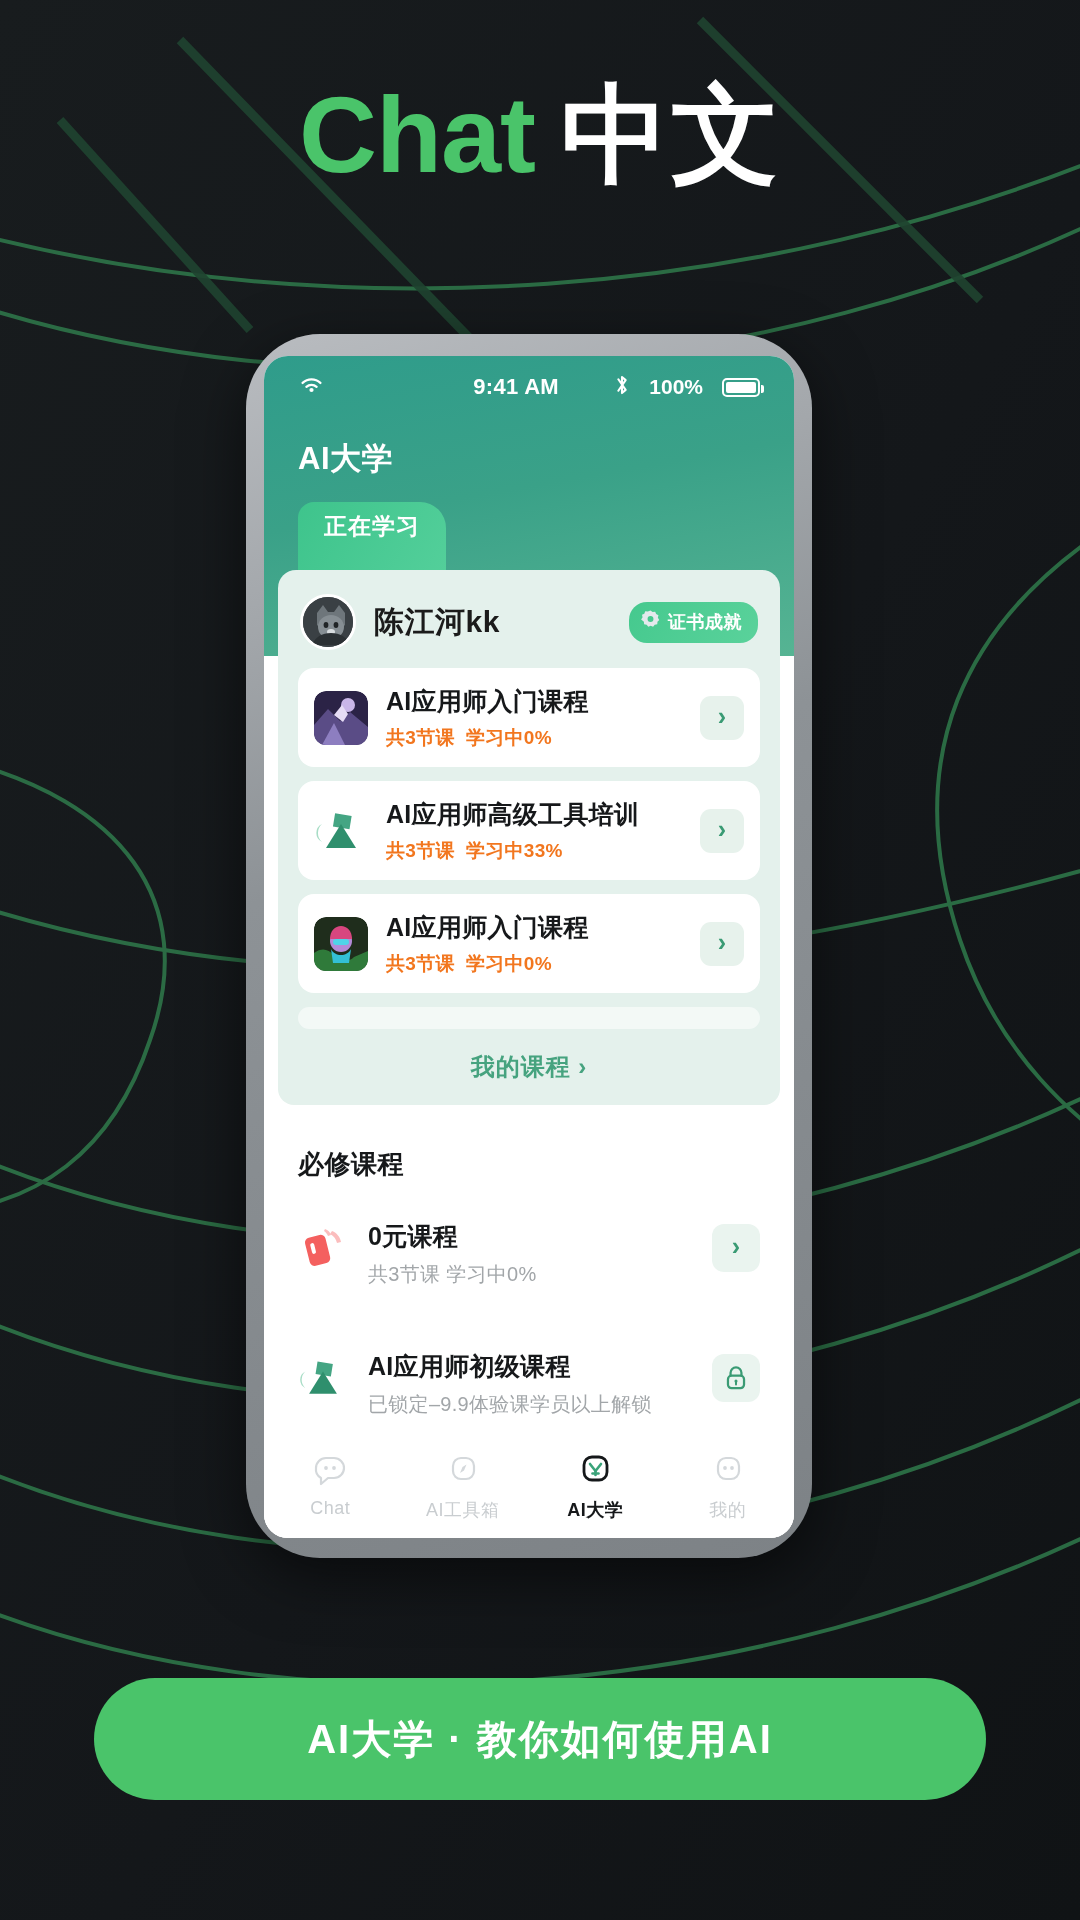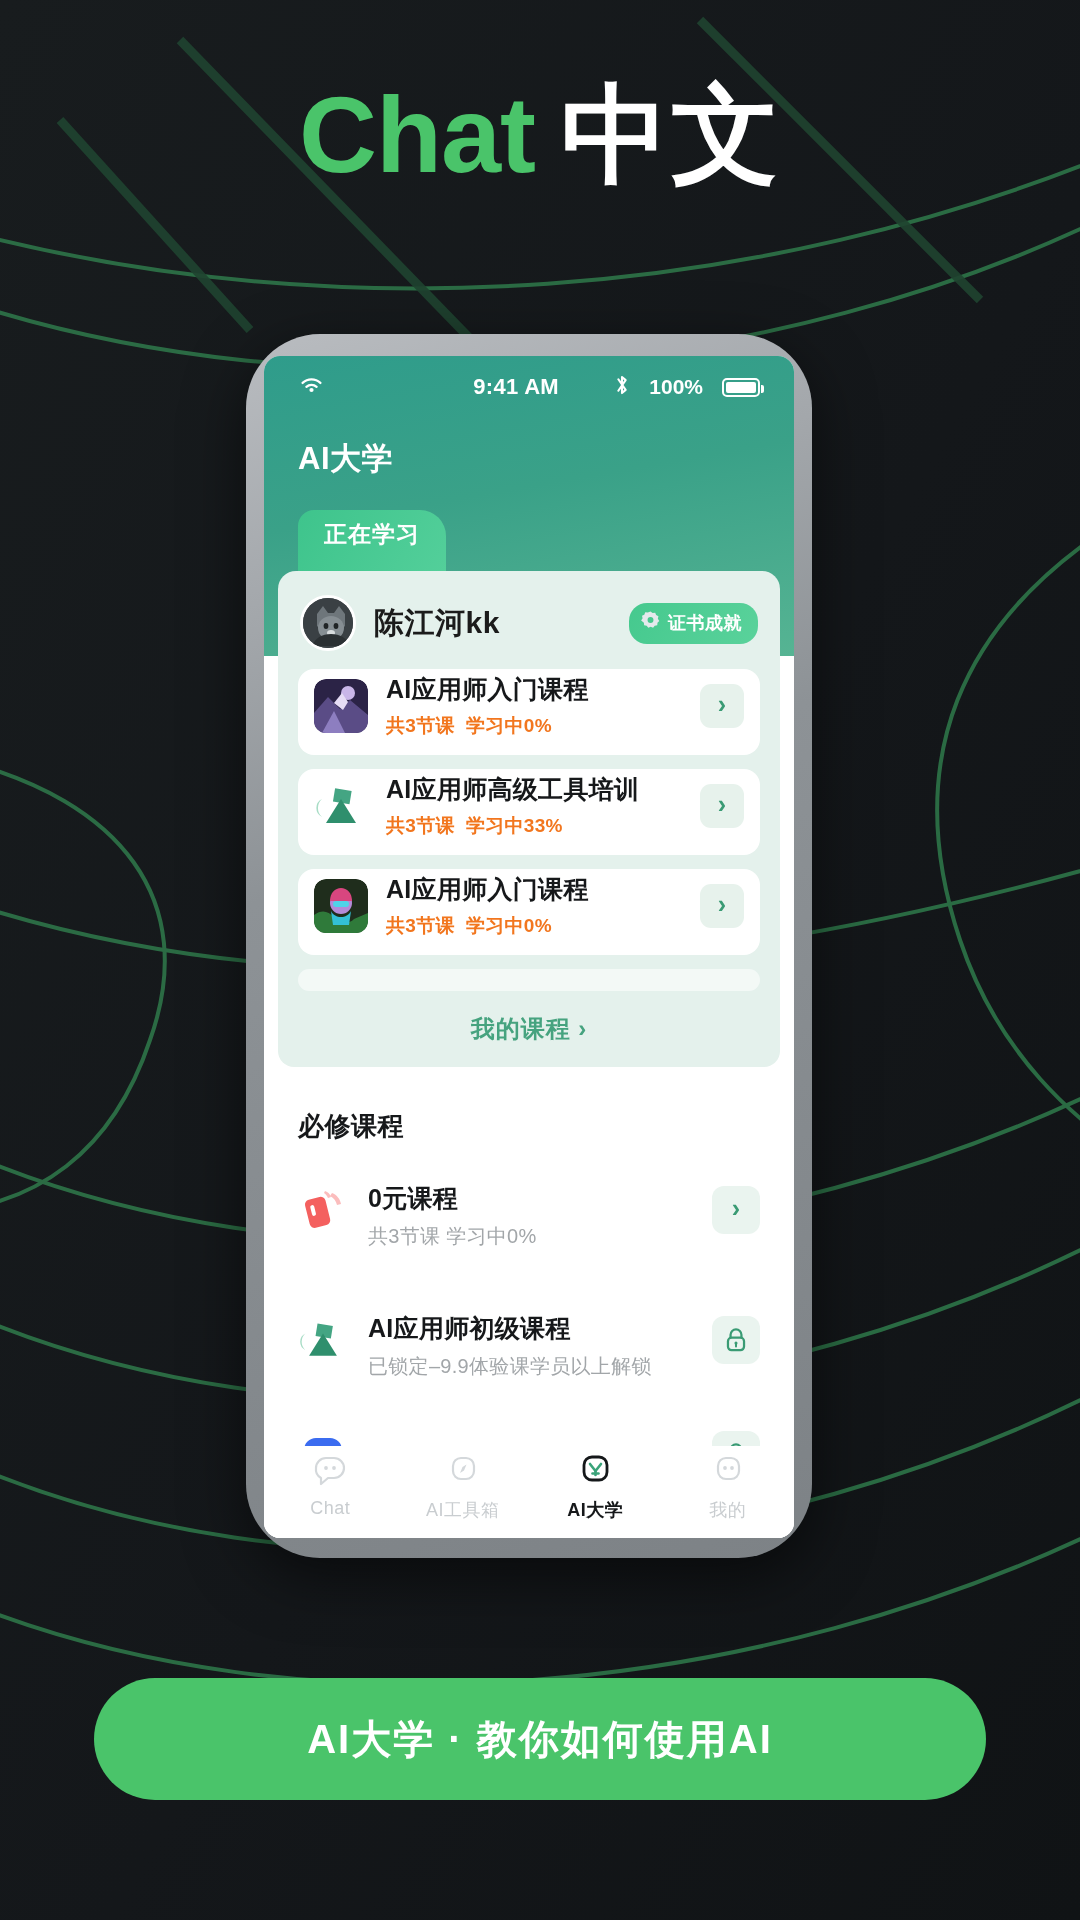--- a/index.html
+++ b/index.html
@@ -33,21 +33,21 @@
     width:566px; height:1224px;
     background:linear-gradient(160deg,#b9bcc0 0%,#8d9296 40%,#7d8286 100%);
     border-radius:74px;
     z-index:2;
     padding:22px 18px 20px 18px;
     box-shadow:0 18px 60px rgba(0,0,0,.55);
   }
   .phone-screen {
     position:relative;
     width:100%; height:100%;
-    border-radius:16px;
+    border-radius:24px;
     overflow:hidden;
     background:#ffffff;
     display:flex; flex-direction:column;
   }
 
   
   .statusbar {
     height:56px; flex:0 0 56px;
     display:flex; align-items:center; justify-content:space-between;
     padding:6px 34px 0 34px;
@@ -75,24 +75,23 @@
     color:#fff; font-size:31px; font-weight:bold; letter-spacing:.5px;
     padding:26px 0 0 34px;
   }
 
   
   .tabrow { padding:22px 0 0 34px; }
   .tab-chip {
     display:inline-block;
     background:linear-gradient(120deg,#3ec48c,#53cf9a);
     color:#fff; font-size:23px; font-weight:bold;
-    padding:9px 26px 21px 26px;
+    padding:9px 26px 28px 26px;
     border-radius:16px 26px 0 0;
     letter-spacing:1px;
-    margin-top:8px;
   }
 
   
   .learning-panel {
     margin:0 14px 4px 14px;
     background:#e4f1ec;
     border-radius:18px 18px 16px 16px;
     padding:20px 20px 0 20px;
   }
   .user-row { display:flex; align-items:center; gap:18px; padding:4px 2px 18px 2px; }
@@ -106,21 +105,21 @@
   .cert-badge {
     display:flex; align-items:center; gap:7px;
     background:linear-gradient(120deg,#45c98e,#5ad29b);
     color:#fff; font-size:18px; font-weight:bold;
     padding:7px 16px 8px 11px; border-radius:18px; letter-spacing:.5px;
   }
 
   .course-card {
     background:#fff; border-radius:16px;
     display:flex; align-items:center; gap:18px;
-    padding:4px 16px 16px 16px; margin-bottom:14px;
+    padding:17px 16px 16px 16px; margin-bottom:14px;
   }
   .course-thumb { width:54px; height:54px; border-radius:12px; flex:0 0 54px; overflow:hidden; }
   .course-thumb svg { display:block; }
   .course-txt { flex:1; min-width:0; }
   .course-name { font-size:25px; font-weight:bold; color:#16181a; letter-spacing:.3px; }
   .course-meta { font-size:19px; font-weight:bold; color:#f2761e; margin-top:7px; letter-spacing:.3px; }
   .chev-box {
     width:44px; height:44px; border-radius:11px; background:#e7f2ec;
     display:flex; align-items:center; justify-content:center; flex:0 0 44px;
   }

